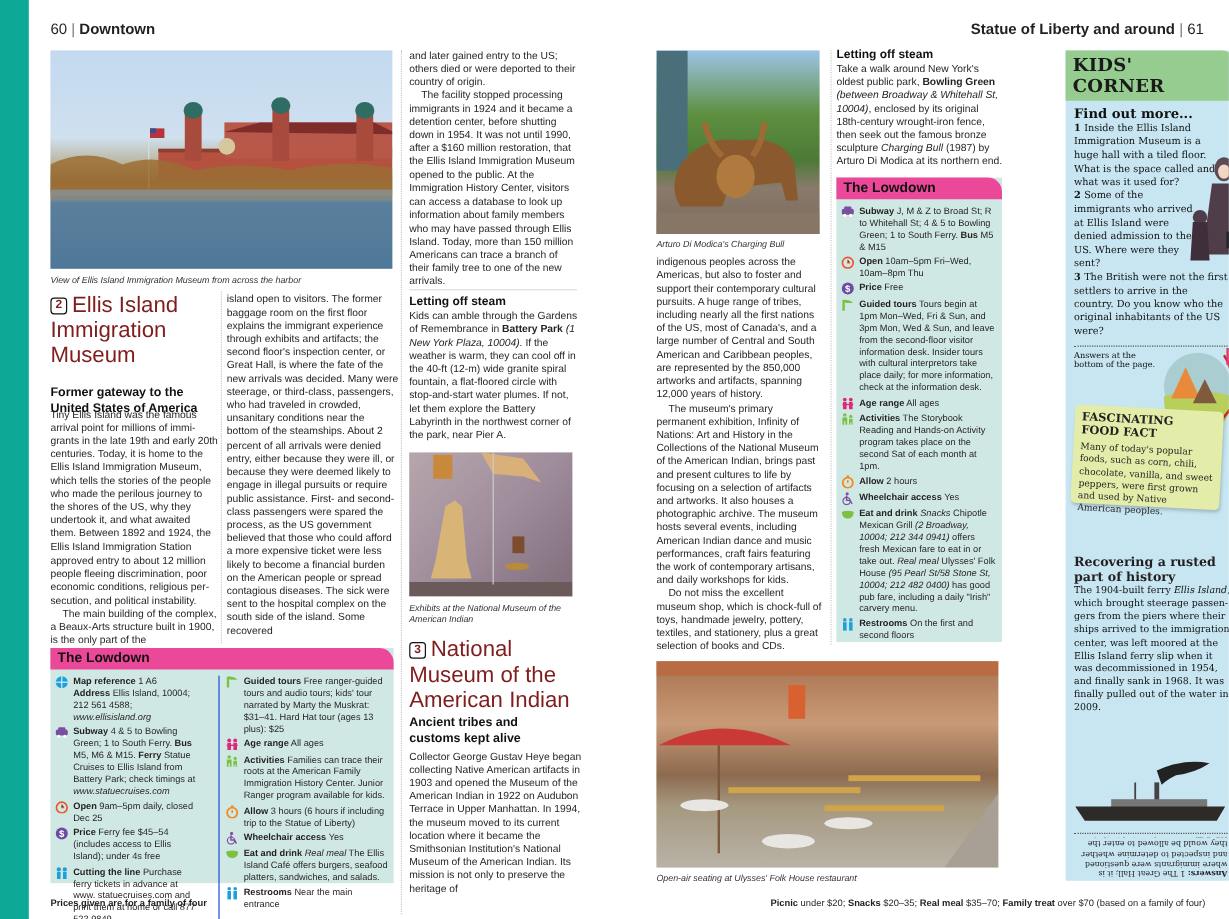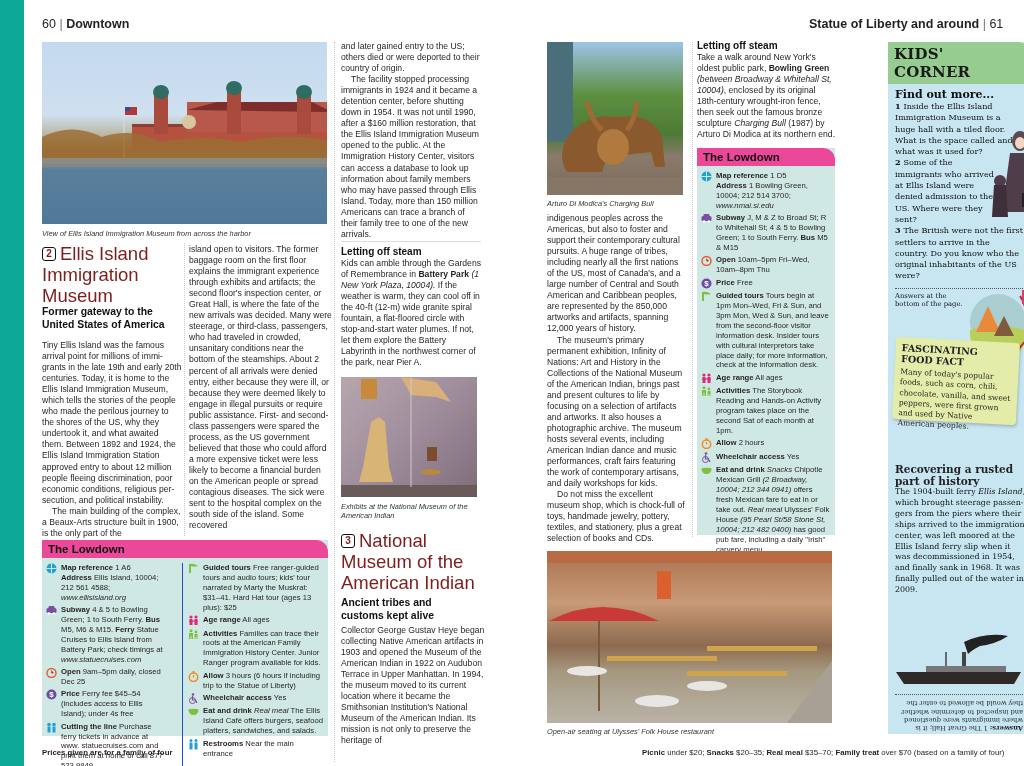--- a/index.html
+++ b/index.html
@@ -63,21 +63,21 @@
   </svg>
 </div>
 <div class="abs caption" style="left:42px;top:229px">View of Ellis Island Immigration Museum from across the harbor</div>
 
 <div class="abs" style="left:42px;top:243px;width:140px">
   <div class="h-entry">
     <span class="h-num">2</span><span>Ellis Island</span><br>
     <span>Immigration</span><br>
     <span>Museum</span>
   </div>
-  <div class="h-sub" style="margin-top:0">
+  <div class="h-sub" style="margin-top:16px">
     <span>Former gateway to the</span><br>
     <span>United States of America</span>
   </div>
 </div>
 
 <div class="abs body-text" style="left:42px;top:340px;width:140px">
   <p>Tiny Ellis Island was the famous arrival point for millions of immi-grants in the late 19th and early 20th centuries. Today, it is home to the Ellis Island Immigration Museum, which tells the stories of the people who made the perilous journey to the shores of the US, why they undertook it, and what awaited them. Between 1892 and 1924, the Ellis Island Immigration Station approved entry to about 12 million people fleeing discrimination, poor economic conditions, religious per-secution, and political instability.</p>
   <p class="ind">The main building of the complex, a Beaux-Arts structure built in 1900, is the only part of the</p>
 </div>
 
@@ -263,27 +263,20 @@
 <div class="abs col-rule" style="left:692px;top:42px;height:495px"></div>
 
 <div class="abs body-text" style="left:697px;top:40px;width:140px">
   <div class="h-side">Letting off steam</div>
   <p><span>Take a walk around New York's oldest public park, </span><b>Bowling Green</b><i> (between Broadway &amp; Whitehall St, 10004)</i><span>, enclosed by its original 18th-century wrought-iron fence, then seek out the famous bronze sculpture </span><i>Charging Bull</i><span> (1987) by Arturo Di Modica at its northern end.</span></p>
 </div>
 
 <div class="abs lowdown" style="left:697px;top:148px;width:138px;height:387px">
   <div class="lowdown-head">The Lowdown</div>
   <div id="ld-rp" style="padding:5px 4px 0 4px">
-      <div class="ld-item">
-        <span class="ld-icon"><svg width="11" height="11" viewBox="0 0 11 11">
-            <circle cx="5.5" cy="5.5" r="5" fill="#1ea0dc"></circle>
-            <path d="M0.5 5.5h10M5.5 0.5v10" stroke="#fff" stroke-width=".8"></path>
-          </svg></span>
-        <span><b>Map reference</b> 1 D5<br><b>Address</b> 1 Bowling Green, 10004; 212 514 3700; <i>www.nmai.si.edu</i></span>
-      </div>
       <div class="ld-item">
         <span class="ld-icon"><svg width="11" height="11" viewBox="0 0 11 11">
             <rect x="0.5" y="3" width="10" height="5" rx="1.5" fill="#7b4fa0"></rect>
             <rect x="2.5" y="1" width="6" height="3" rx="1" fill="#7b4fa0"></rect>
             <circle cx="3" cy="8.5" r="1.3" fill="#fff"></circle>
             <circle cx="8" cy="8.5" r="1.3" fill="#fff"></circle>
           </svg></span>
         <span><b>Subway</b> J, M &amp; Z to Broad St; R to Whitehall St; 4 &amp; 5 to Bowling Green; 1 to South Ferry. <b>Bus</b> M5 &amp; M15</span>
       </div>
       <div class="ld-item">

